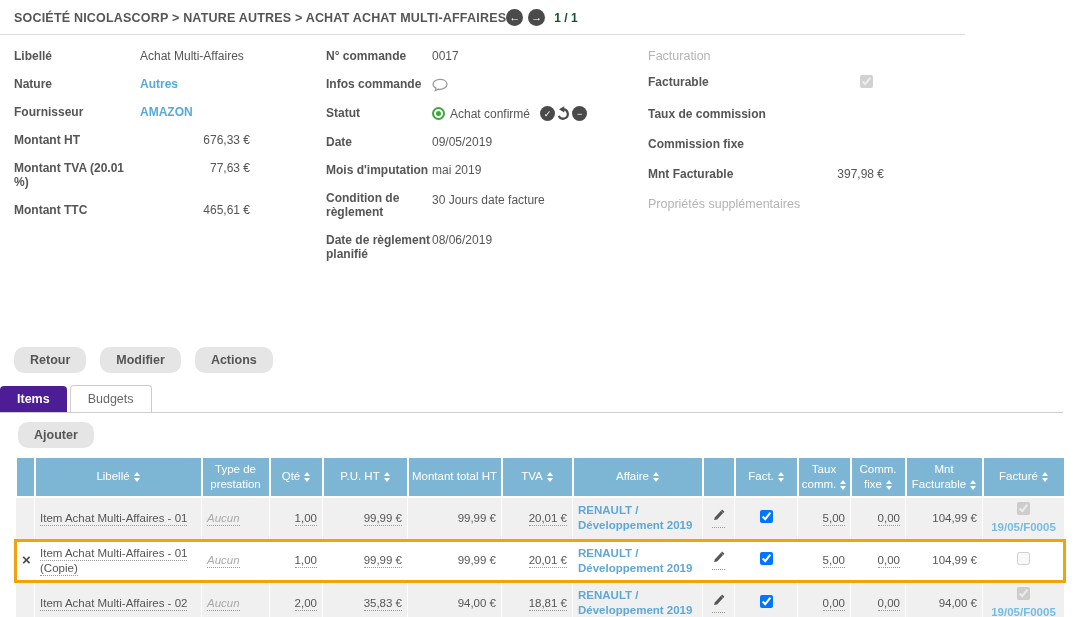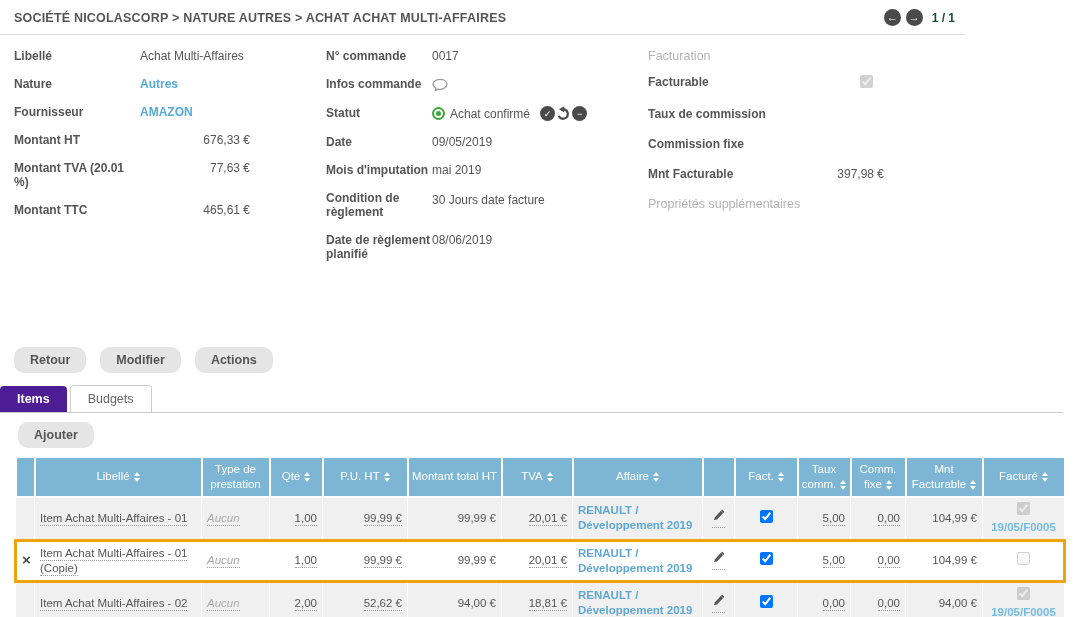--- a/index.html
+++ b/index.html
@@ -1,20 +1,20 @@
 <!DOCTYPE html>
 <html><head>
 <meta charset="utf-8">
 <style>
   * { box-sizing: border-box; margin: 0; padding: 0; }
   html,body { background:#fff; width:1077px; }
   body { font-family:"Liberation Sans", sans-serif; font-size:12px; color:#555; }
 
   
-  .topbar { display:flex; justify-content:space-between; align-items:center;
+  .topbar { display:flex; justify-content:flex-start; align-items:center;
             width:965px; padding:9px 10px 8px 14px; border-bottom:1px solid #ddd; }
   .breadcrumb { font-weight:bold; font-size:12.5px; color:#555; letter-spacing:.2px; }
   .pager { display:flex; align-items:center; gap:5px; }
   .circle-btn { width:17px; height:17px; border-radius:50%; background:#4a4a4a; color:#fff;
                 display:inline-flex; align-items:center; justify-content:center;
                 font-size:11px; font-weight:bold; cursor:pointer; line-height:1; }
   .page-ind { font-weight:bold; color:#14532d; margin-left:4px; }
 
   
   .details { display:flex; padding:14px 0 0 14px; }
@@ -313,21 +313,21 @@
         <td class="r"><span class="editable">5,00</span></td>
         <td class="r"><span class="editable">0,00</span></td>
         <td class="r"><span class="">104,99 €</span></td>
         <td class="c"><input type="checkbox" disabled="" style=""></td>
       </tr>
       <tr class="even">
         <td class="c"></td>
         <td><span class="editable">Item Achat Multi-Affaires - 02</span></td>
         <td><span class="editable muted">Aucun</span></td>
         <td class="r"><span class="editable">2,00</span></td>
-        <td class="r"><span class="editable">52,62 €</span></td>
+        <td class="r"><span class="editable">35,83 €</span></td>
         <td class="r"><span class="">94,00 €</span></td>
         <td class="r"><span class="editable">18,81 €</span></td>
         <td><a class="affaire-link">RENAULT / Développement 2019</a></td>
         <td class="pencil-cell"><span class="pencil-wrap"><svg width="13" height="13" viewBox="0 0 14 14">
               <path d="M2.2 11.8 L3.2 8.9 L9.6 2.0 L12.0 4.3 L5.5 11.2 L2.2 11.8 Z" fill="#555"></path>
               <path d="M10.3 1.2 L12.8 3.6" stroke="#555" stroke-width="1.6"></path>
             </svg></span></td>
         <td class="c"><input type="checkbox" checked="" style=""></td>
         <td class="r"><span class="editable">0,00</span></td>
         <td class="r"><span class="editable">0,00</span></td>

